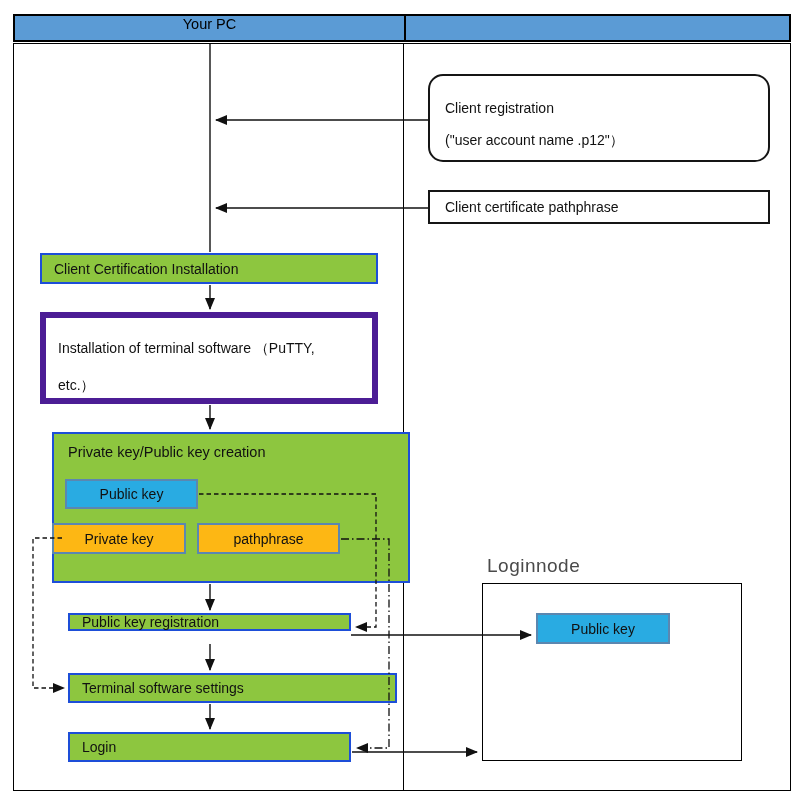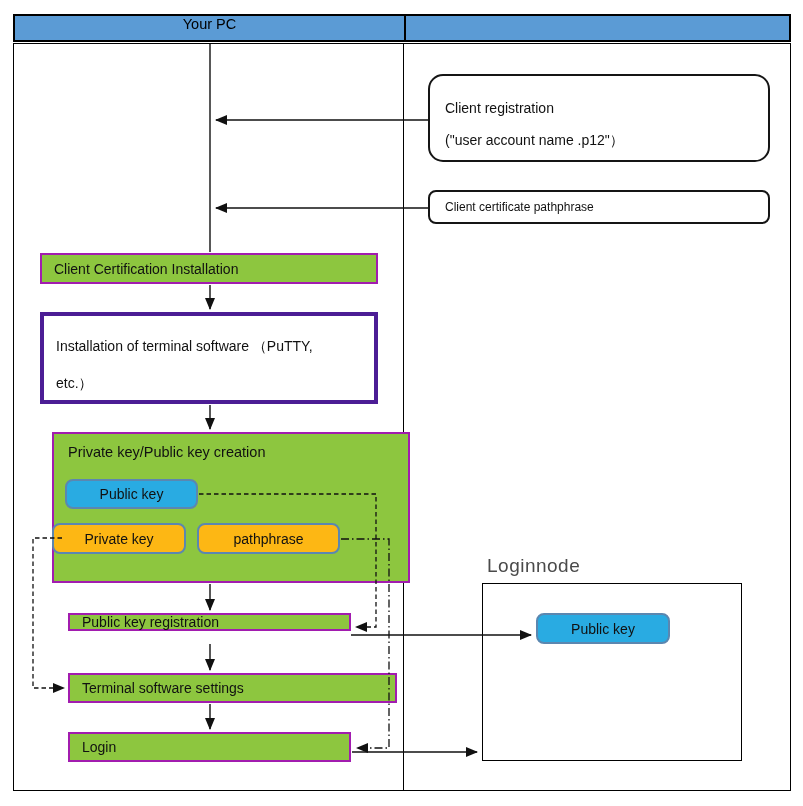--- a/index.html
+++ b/index.html
@@ -39,43 +39,43 @@
   }
   .column-divider{
     position:absolute;left:403px;top:43px;width:0;height:748px;
     border-left:1.6px solid #000;
   }
 
   
   .abs{position:absolute;}
   .flow-box{
     background:var(--flow-green);
-    border:2px solid #a21caf;
+    border:2px solid #1d4ed8;
     display:flex;align-items:center;
     padding-left:12px;font-size:14px;text-align:center;
   }
   .plain-box{
-    background:#fff;border:4px solid #4c1d95;
+    background:#fff;border:6px solid #4c1d95;
   }
   .chip{
     border:2px solid var(--sub-border);
-    border-radius:8px;
+    border-radius:0;
     display:flex;align-items:center;justify-content:center;
     font-size:14px;
   }
   .chip.blue{background:var(--key-blue);}
   .chip.orange{background:var(--key-orange);}
 
   .rounded-callout{
     background:#fff;border:2px solid #151515;border-radius:15px;
     font-size:14px;padding:16px 16px 0 15px;line-height:32px;
   }
   .rounded-small{
-    background:#fff;border:2px solid #151515;border-radius:8px;
-    font-size:12px;display:flex;align-items:center;padding-left:15px;
+    background:#fff;border:2px solid #151515;border-radius:0;
+    font-size:14px;display:flex;align-items:center;padding-left:15px;
   }
 
   .creation-title{
     position:absolute;left:14px;top:10px;font-size:14.5px;
   }
 
   .terminal-text{font-size:14px;line-height:37px;padding:12px 0 0 12px;}
 
   .loginnode-label{
     font-size:19px;color:var(--label-gray);letter-spacing:0.5px;

